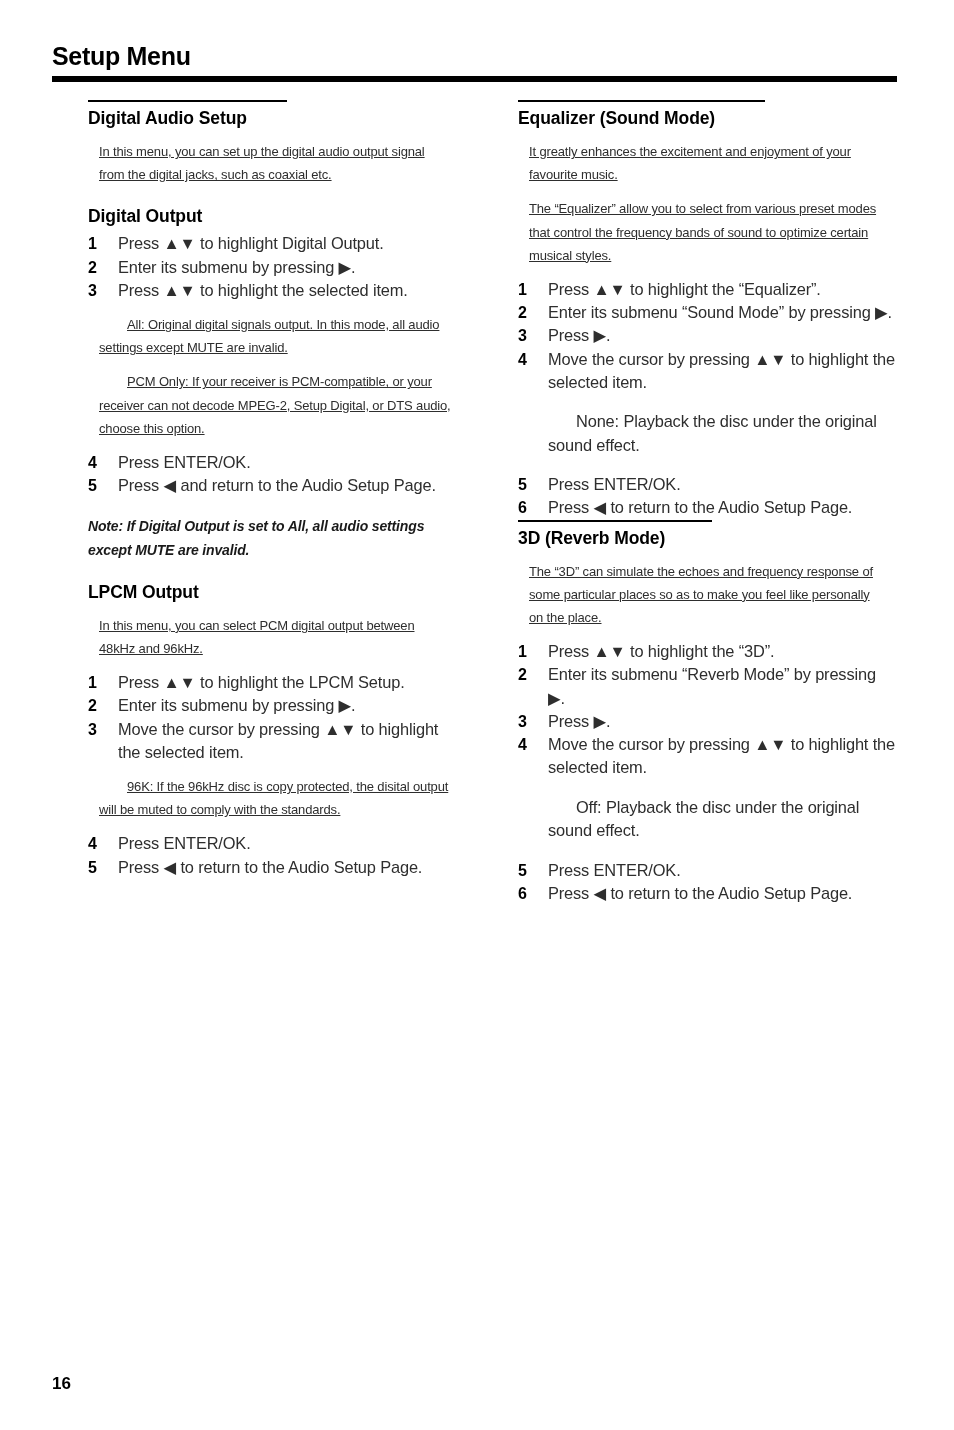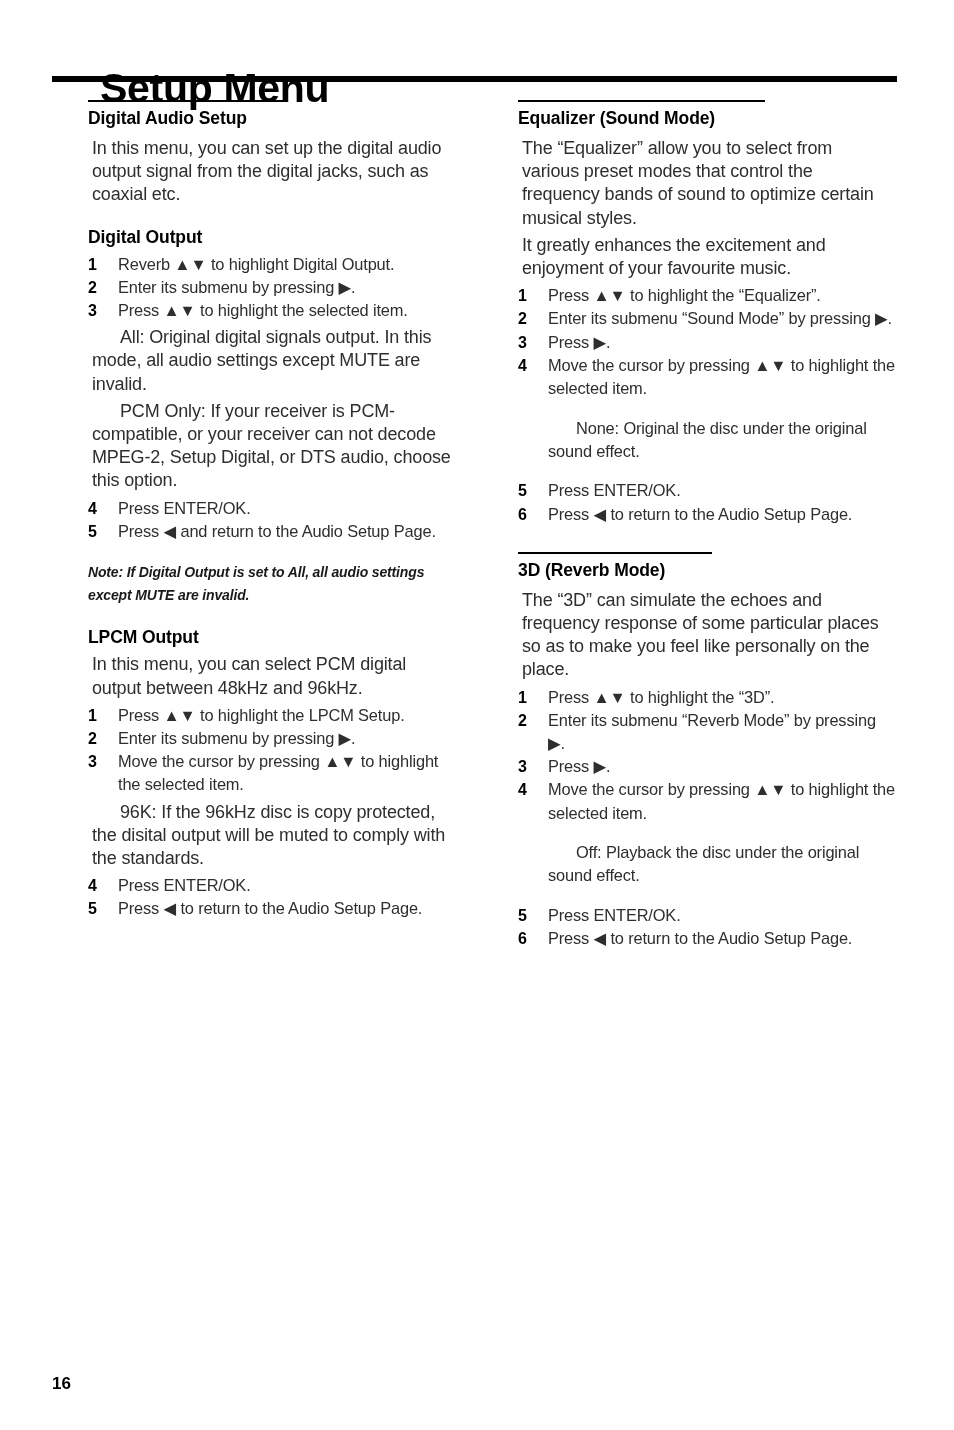--- a/index.html
+++ b/index.html
@@ -18,27 +18,26 @@
 
   .page {
     position: absolute;
     inset: 0;
   }
 
   
   .page-title {
     position: absolute;
     left: 52px;
-    top: 40px;
-    font-size: 41px;
+    top: 26px;
+    font-size: 25px;
     font-weight: bold;
     color: #000000;
     letter-spacing: -0.3px;
     line-height: 1.05;
-    margin-left: 48px;
   }
   .title-rule {
     position: absolute;
     left: 52px;
     top: 76px;
     width: 845px;
     height: 6px;
     background: #000000;
   }
 
@@ -76,25 +75,26 @@
     font-size: 17.5px;
     font-weight: bold;
     color: #000000;
     margin: 20px 0 5px 0;
     line-height: 1.2;
     letter-spacing: -0.1px;
   }
 
   
   p.body {
-    font-size: 18px;
-    line-height: 23.2px;
-    margin: 4px;
+    font-size: 13px;
+    line-height: 23.2px;
+    margin: 11px;
     color: #2e2e2e;
     letter-spacing: -0.15px;
+    text-decoration: underline;
   }
   p.body.indent-first {
     text-indent: 28px;
   }
   p.note {
     font-size: 14px;
     line-height: 23.2px;
     margin: 18px 0 0 0;
     font-style: italic;
     font-weight: bold;
@@ -153,21 +153,21 @@
       <span class="rule"></span>
       <span>Digital Audio Setup</span>
     </h2>
 
     <p class="body">In this menu, you can set up the digital audio output signal from the digital jacks, such as coaxial etc.</p>
 
     <h3 class="sub-head">Digital Output</h3>
 
     <div class="step">
       <span class="num">1</span>
-      <span class="txt">Reverb ▲▼ to highlight Digital Output.</span>
+      <span class="txt">Press ▲▼ to highlight Digital Output.</span>
     </div>
     <div class="step">
       <span class="num">2</span>
       <span class="txt">Enter its submenu by pressing ▶.</span>
     </div>
     <div class="step">
       <span class="num">3</span>
       <span class="txt">Press ▲▼ to highlight the selected item.</span>
     </div>
 
@@ -215,52 +215,52 @@
 
   </div>
 
   <div class="col col-right">
 
     <h2 class="sec-head w-equal">
       <span class="rule"></span>
       <span>Equalizer (Sound Mode)</span>
     </h2>
 
+    <p class="body">It greatly enhances the excitement and enjoyment of your favourite music.</p>
     <p class="body">The “Equalizer” allow you to select from various preset modes that control the frequency bands of sound to optimize certain musical styles.</p>
-    <p class="body">It greatly enhances the excitement and enjoyment of your favourite music.</p>
 
     <div class="step">
       <span class="num">1</span>
       <span class="txt">Press ▲▼ to highlight the “Equalizer”.</span>
     </div>
     <div class="step">
       <span class="num">2</span>
       <span class="txt">Enter its submenu “Sound Mode” by pressing ▶.</span>
     </div>
     <div class="step">
       <span class="num">3</span>
       <span class="txt">Press ▶.</span>
     </div>
     <div class="step">
       <span class="num">4</span>
       <span class="txt">Move the cursor by pressing ▲▼ to highlight the selected item.</span>
     </div>
 
-    <p class="sub-note">None: Original the disc under the original sound effect.</p>
+    <p class="sub-note">None: Playback the disc under the original sound effect.</p>
 
     <div class="step">
       <span class="num">5</span>
       <span class="txt">Press ENTER/OK.</span>
     </div>
     <div class="step">
       <span class="num">6</span>
       <span class="txt">Press ◀ to return to the Audio Setup Page.</span>
     </div>
 
-    <h2 class="sec-head w-3d" style="margin-top:26px;">
+    <h2 class="sec-head w-3d" style="">
       <span class="rule"></span>
       <span>3D (Reverb Mode)</span>
     </h2>
 
     <p class="body">The “3D” can simulate the echoes and frequency response of some particular places so as to make you feel like personally on the place.</p>
 
     <div class="step">
       <span class="num">1</span>
       <span class="txt">Press ▲▼ to highlight the “3D”.</span>
     </div>

